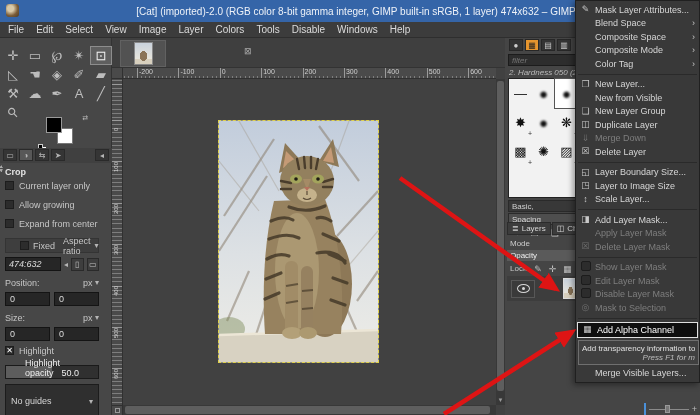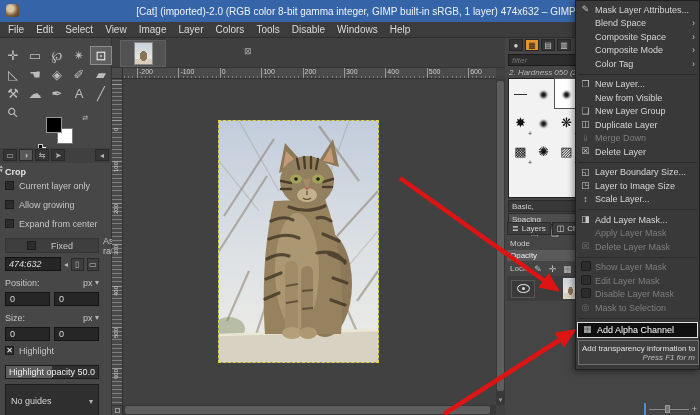--- a/index.html
+++ b/index.html
@@ -30,36 +30,36 @@
   .opt-tabs{position:absolute;left:0;top:110px;width:112px;height:15px;display:flex;gap:2px;padding:1px 3px;background:#404040;}
   .opt-tab{width:14px;height:12px;background:#353535;border:1px solid #2a2a2a;font-size:8px;color:#b5b5b5;
     display:flex;align-items:center;justify-content:center;}
   .opt-tab.sel{background:#585858;}
   .opt-tab-menu{margin-left:auto;}
   .tool-options{position:absolute;left:0;top:126px;width:104px;bottom:0;padding:2px 5px;font-size:9px;color:#c6c6c6;}
   .to-title{font-weight:bold;font-size:9px;color:#e2e2e2;margin:1px 0 4px 0;}
   .cb-row{display:flex;align-items:flex-start;gap:5px;height:13px;margin-bottom:6px;}
   .cb{width:9px;height:9px;background:#2c2c2c;border:1px solid #1d1d1d;flex:none;
     display:flex;align-items:center;justify-content:center;font-size:8px;color:#fff;line-height:1;}
-  .fixed-row{display:flex;align-items:center;gap:15px;height:15px;background:#3e3e3e;border:1px solid #343434;
-    padding:0 21px;margin-bottom:4px;}
+  .fixed-row{display:flex;align-items:center;gap:4px;height:15px;background:#3e3e3e;border:1px solid #343434;
+    padding:0 14px;margin-bottom:4px;}
   .fixed-row .spacer{flex:1;}
   .ratio-row{display:flex;align-items:center;gap:3px;margin-bottom:5px;}
   .ratio-input{width:56px;height:14px;background:#262626;border:1px solid #141414;color:#ddd;
     font-style:italic;font-size:9px;padding:0 3px;font-family:"Liberation Sans",sans-serif;}
   .mini-btn{width:13px;height:13px;background:#3e3e3e;border:1px solid #2a2a2a;font-size:8px;color:#c0c0c0;
     display:flex;align-items:center;justify-content:center;}
   .unit-row{display:flex;align-items:center;height:13px;margin-bottom:3px;justify-content:flex-end;}
   .unit-row .ur-label{flex:1;}
   .spin-row{display:flex;gap:4px;margin-bottom:5px;}
   .spin{flex:1;height:14px;background:#262626;border:1px solid #141414;display:flex;align-items:center;padding:0 2px 0 4px;color:#ddd;}
   .spin .val{flex:1;}
   .spin .arrows{display:flex;flex-direction:column;font-size:5px;line-height:4px;color:#aaa;}
   .spinscale{height:14px;background:linear-gradient(90deg,#5d5d5d 0 50%,#303030 50% 100%);
-    border:1px solid #1a1a1a;display:flex;align-items:center;padding:0 3px;margin-bottom:5px;color:#eee;}
+    border:1px solid #1a1a1a;display:flex;align-items:flex-end;padding:0 19px;margin-bottom:5px;color:#eee;}
   .spinscale .ss-label{flex:1;}
   .select{height:16px;background:#2f2f2f;border:1px solid #1c1c1c;display:flex;align-items:center;
     padding:16px 5px;margin-bottom:6px;color:#d5d5d5;}
   .select .sel-val{flex:1;}
   .btn-wide{height:17px;background:#545454;border:1px solid #666;border-bottom-color:#383838;border-radius:2px;
     display:flex;align-items:center;justify-content:center;color:#d0d0d0;margin-bottom:6px;}
   .chev{font-size:8px;color:#b5b5b5;}
   
   .canvas-area{position:absolute;left:112px;top:38px;right:195px;bottom:0;background:#414141;}
   .canvas-tabs{position:absolute;top:0;left:0;right:0;height:30px;background:#3f3f3f;border-bottom:1px solid #333;}
@@ -805,20 +805,24 @@
           <span class="cm-label">Add Alpha Channel</span>
 
         </div>
       </div>
     <div class="cm-tooltip">
       <div class="tt-text">Add transparency information to th</div>
       <div class="tt-hint">Press F1 for m</div>
     </div>
     <div>
 
+        <div class="cm-item">
+          <span class="cm-icon"></span>
+          <span class="cm-label">Merge Visible Layers...</span>
+        </div>
 
       </div>
   </div>
 
   <svg class="arrows" width="700" height="415" viewBox="0 0 700 415">
     <defs>
       <marker id="ah" markerWidth="5" markerHeight="5" refX="3.4" refY="2" orient="auto">
         <path d="M0,0 L4.5,2 L0,4 Z" fill="#de1414"></path>
       </marker>
     </defs>

